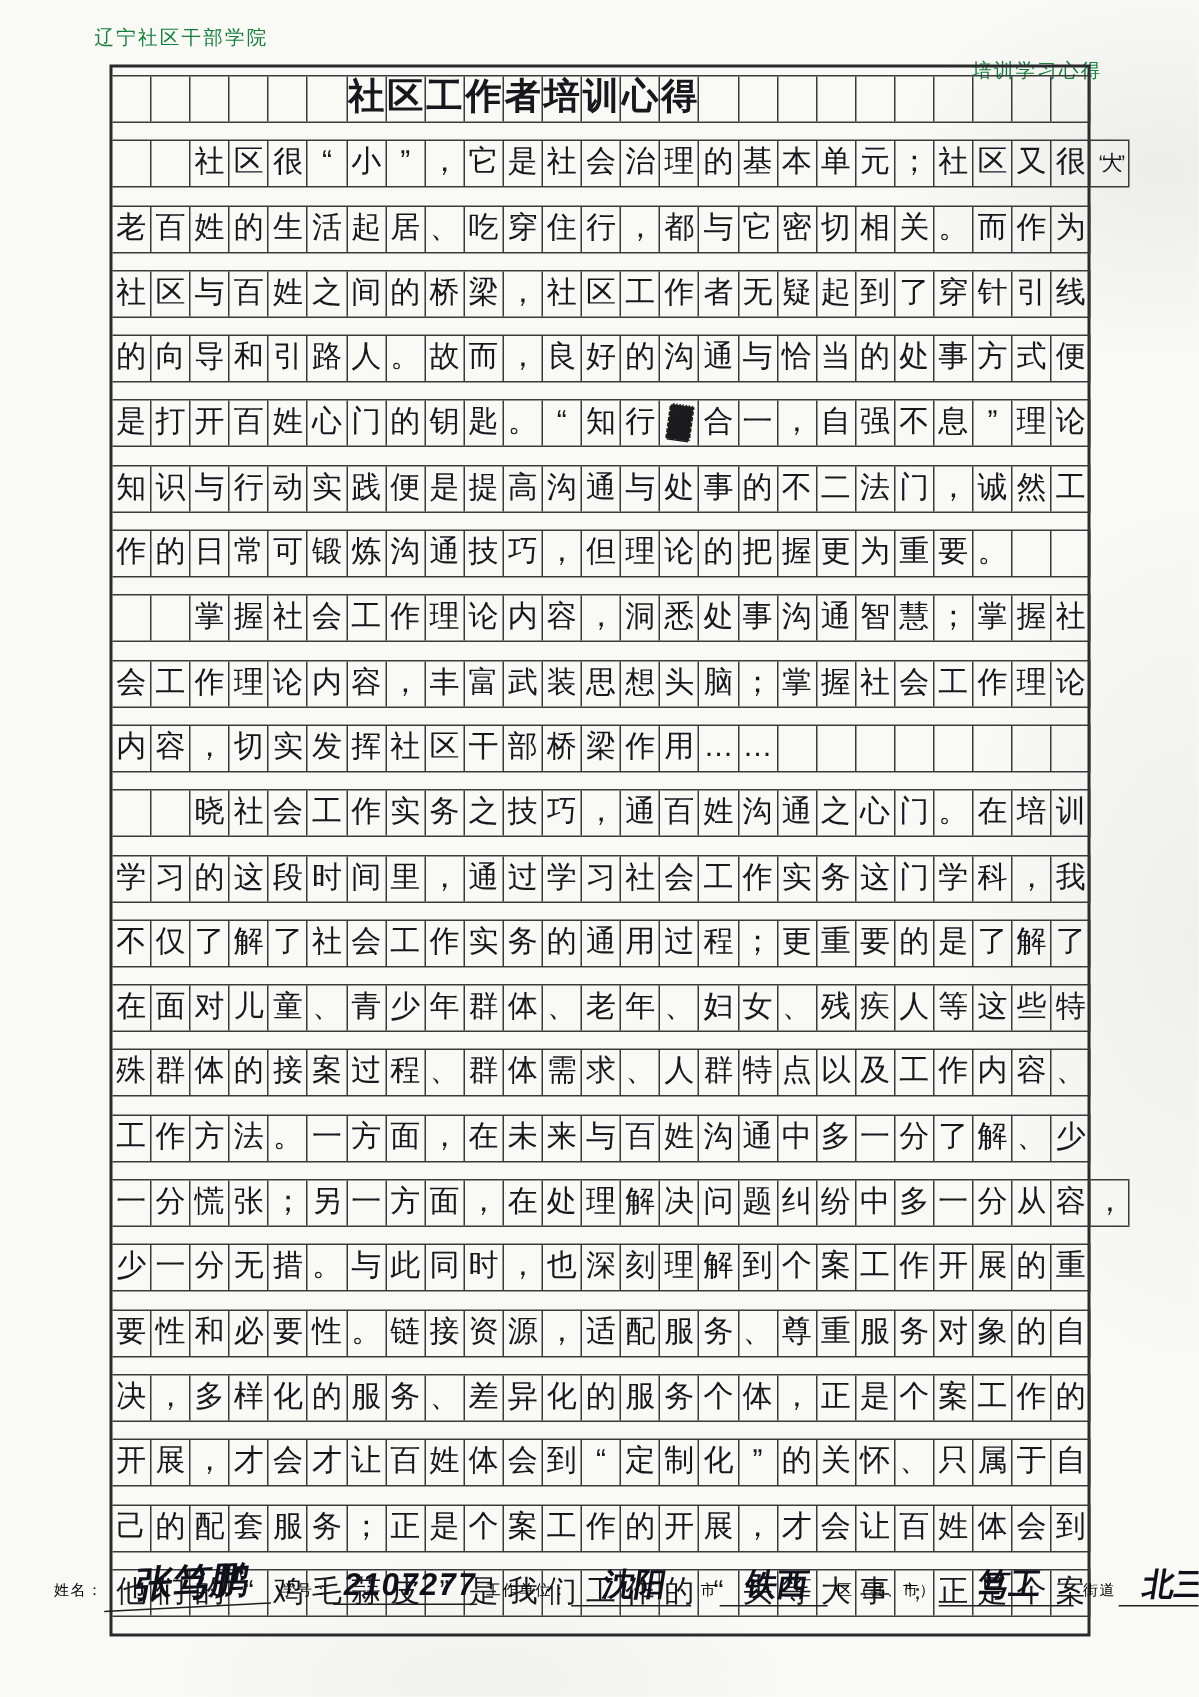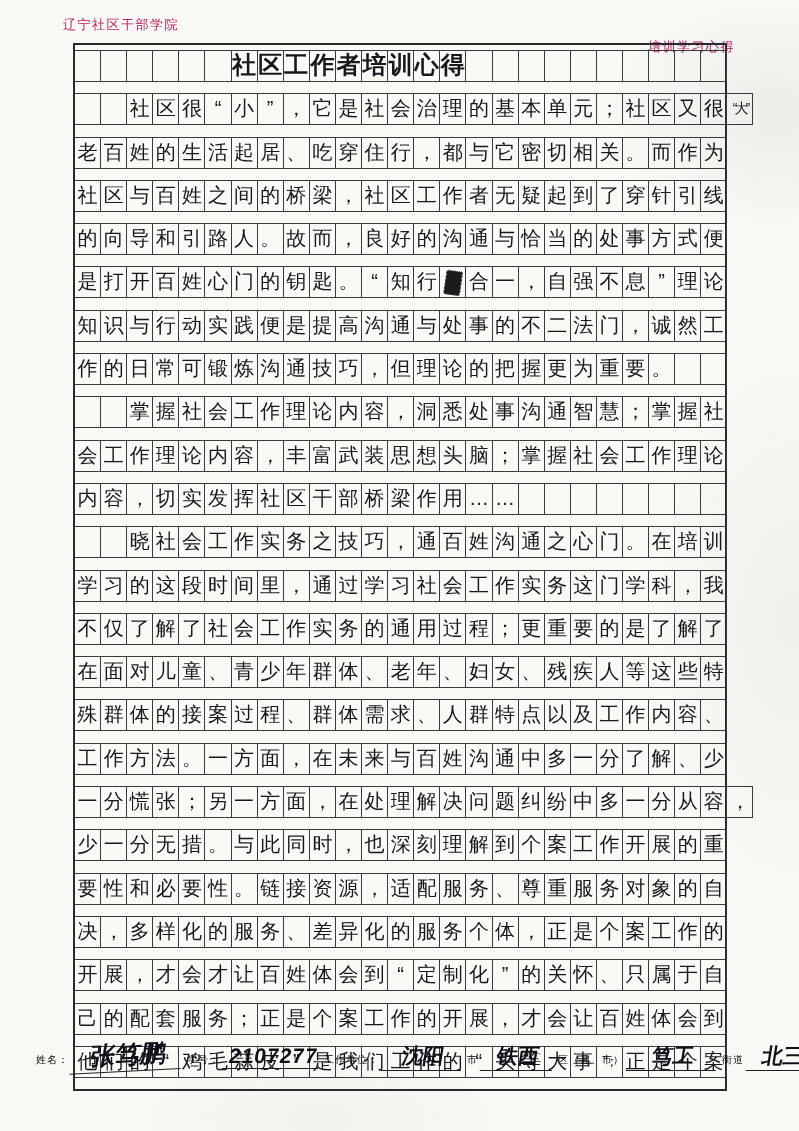--- a/index.html
+++ b/index.html
@@ -5,21 +5,21 @@
   html,body{margin:0;padding:0;}
   body{
     width:799px;height:1131px;position:relative;overflow:hidden;
     font-family:"Liberation Sans", sans-serif;
     background:
       radial-gradient(ellipse 260px 180px at 97% 10%, rgba(0,0,0,0.05), transparent 70%),
       radial-gradient(ellipse 220px 420px at 99% 55%, rgba(0,0,0,0.04), transparent 70%),
       radial-gradient(ellipse 300px 120px at 40% 99%, rgba(0,0,0,0.03), transparent 70%),
       #f9f9f6;
   }
-  .hdr{position:absolute;color:#be185d;font-family:Liberation Serif, serif;}
+  .hdr{position:absolute;color:#15803d;font-family:Liberation Serif, serif;}
   .hdr-left{left:63px;top:16px;font-size:13px;letter-spacing:1.5px;}
   .hdr-right{right:64px;top:38px;font-size:13px;letter-spacing:1.5px;}
 
   .frame{
     position:absolute;left:73px;top:43px;width:654px;
     border:2px solid #2a2a2c;box-sizing:border-box;
     padding-top:5px;background:transparent;
   }
   .cells{display:flex;height:30px;width:max-content;
     border-top:1px solid #3a3a3c;border-bottom:1px solid #3a3a3c;}

